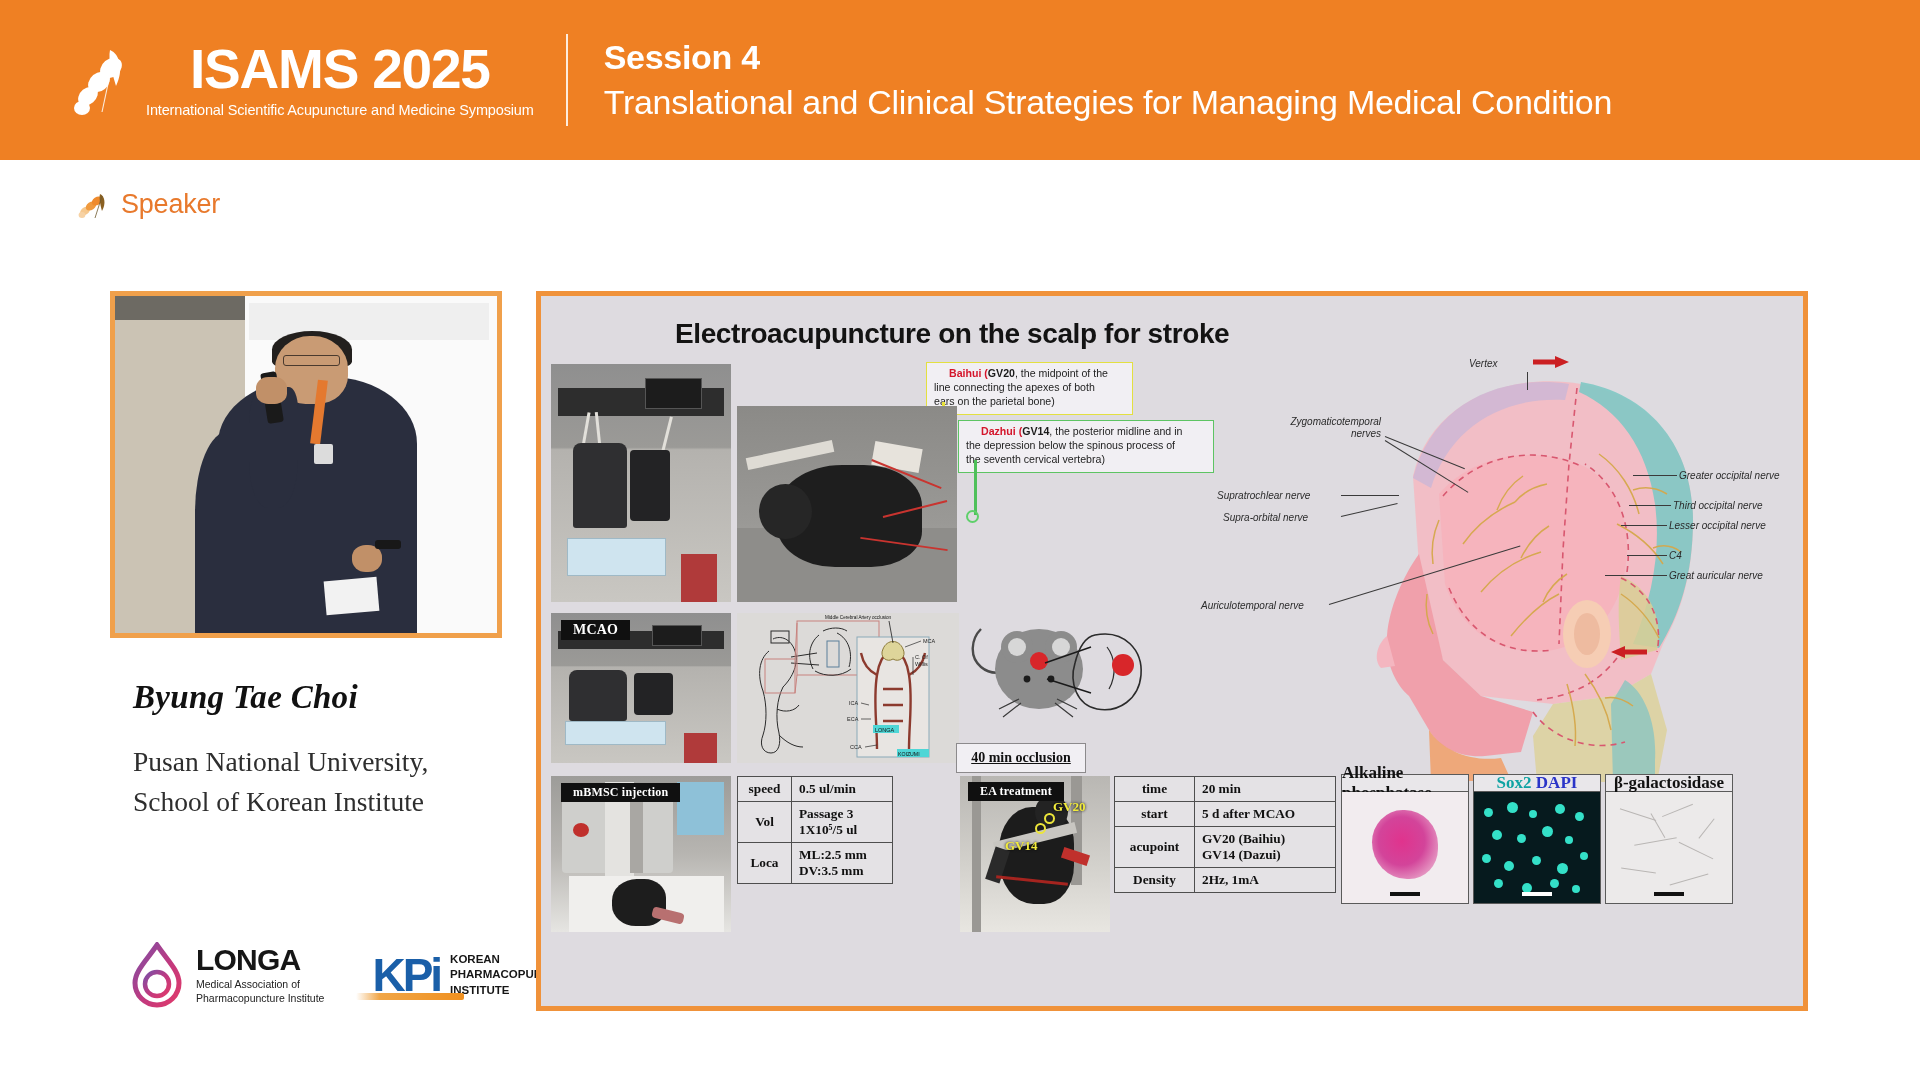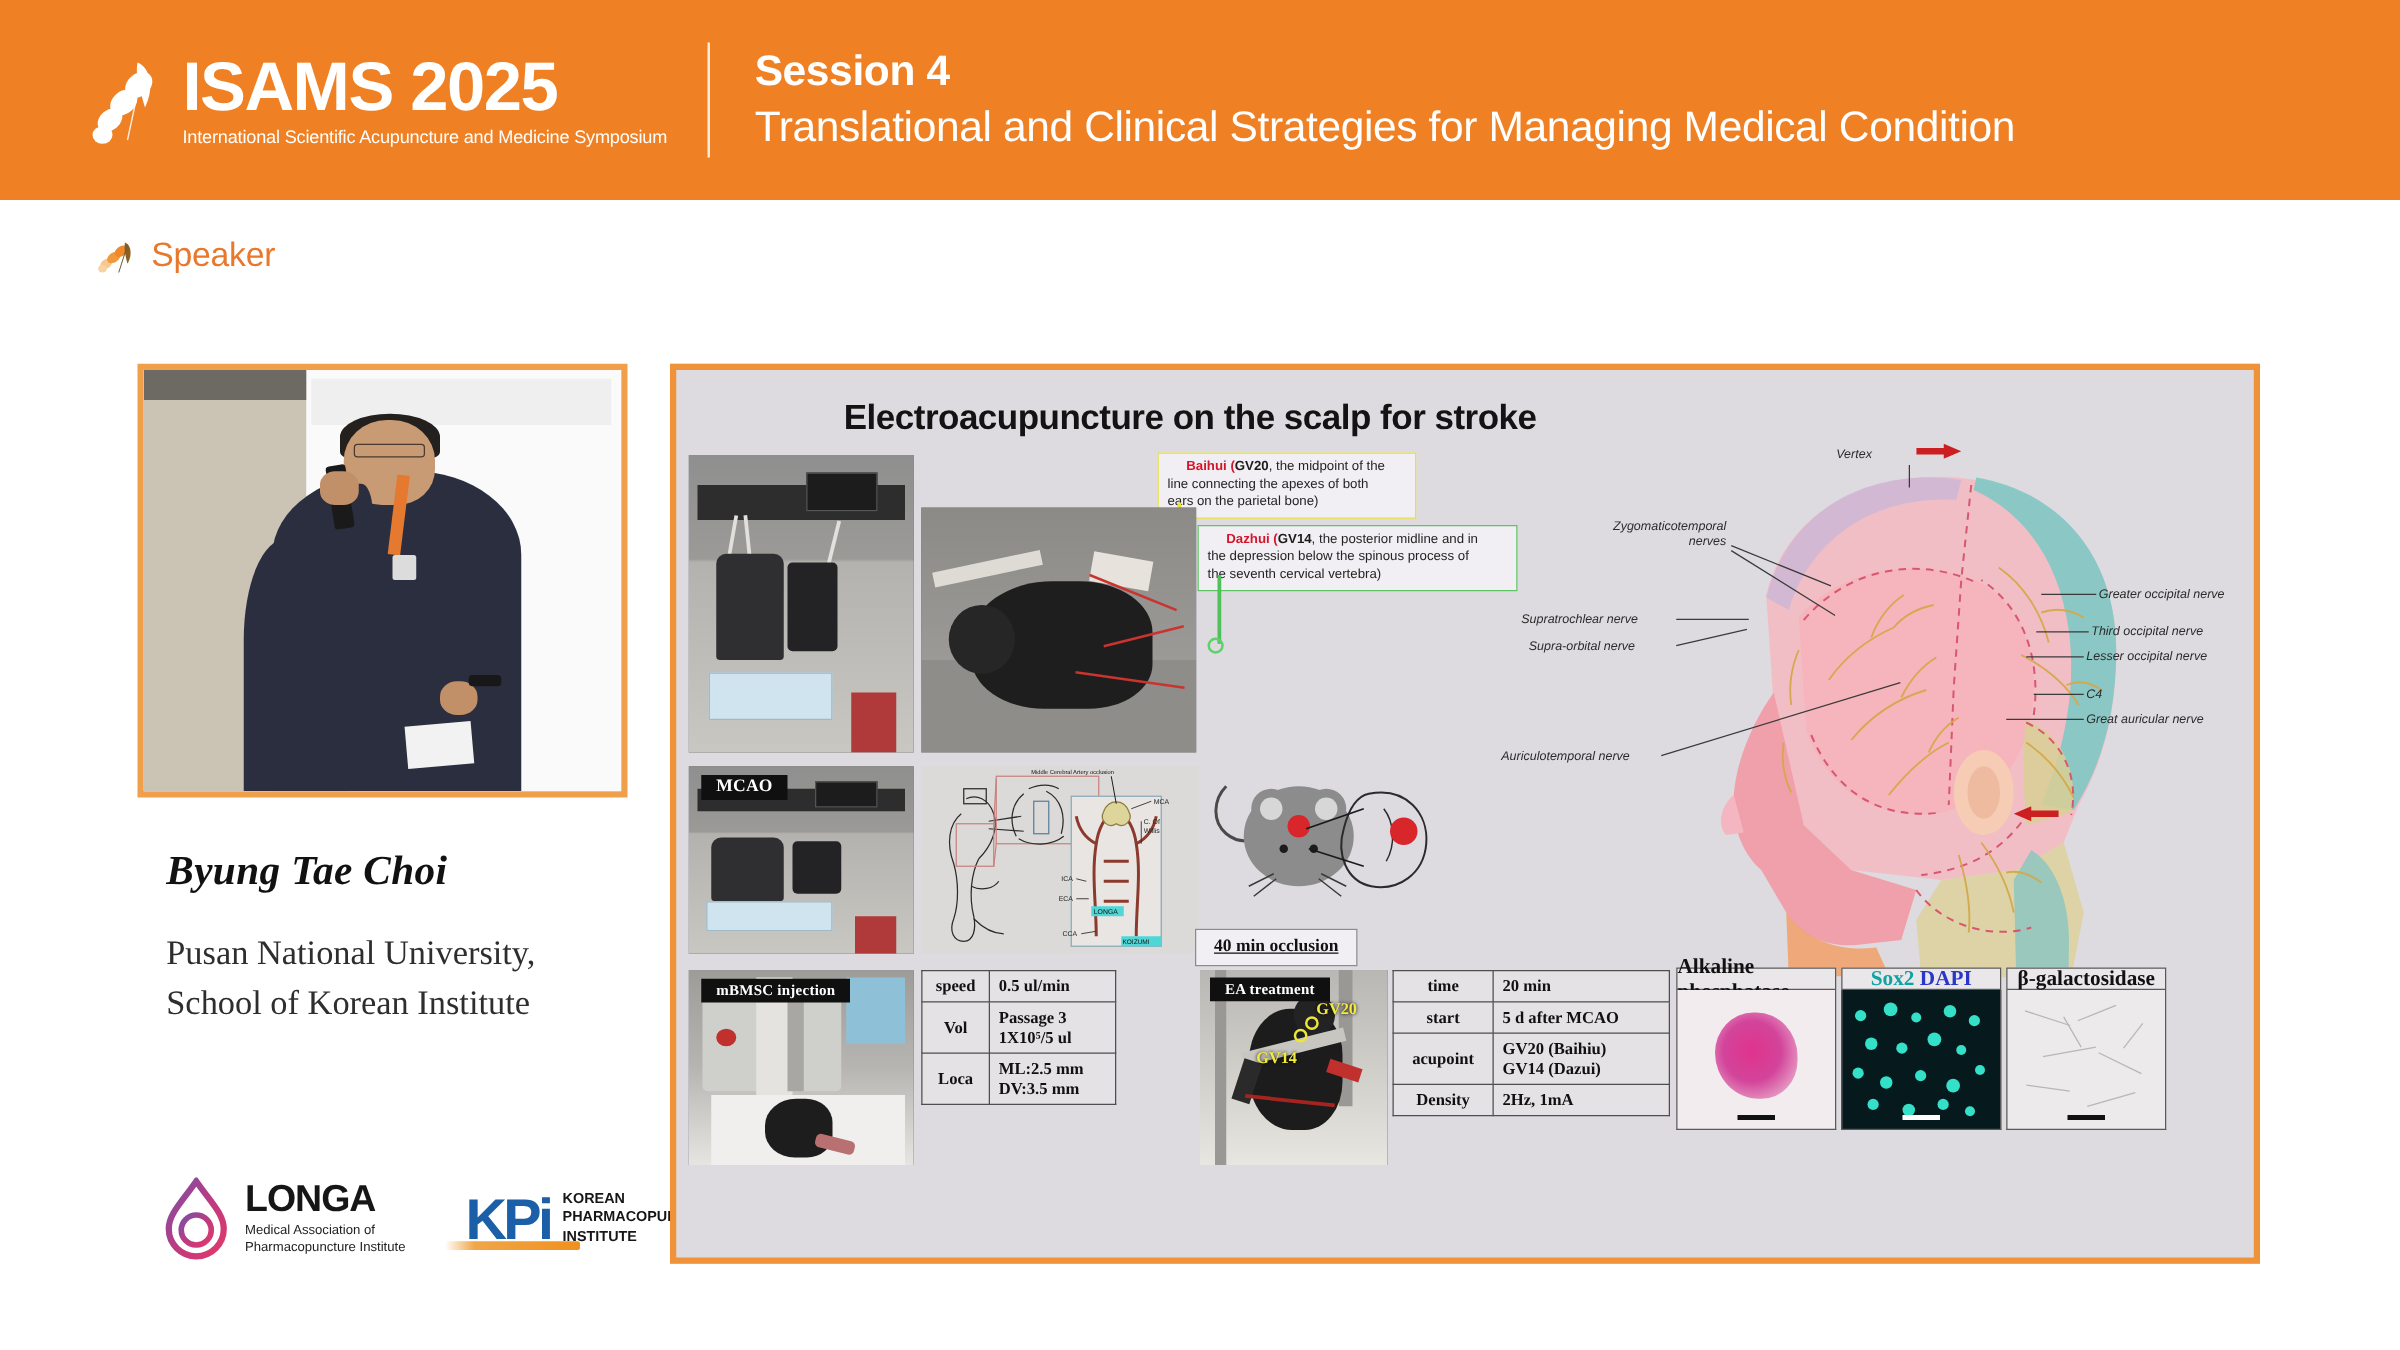--- a/index.html
+++ b/index.html
@@ -12,21 +12,21 @@
   }
   .page { position: relative; width: 1920px; height: 1080px; background:#fff; }
 
   
   .header {
     position: absolute; left: 0; top: 0;
     width: 1920px; height: 160px;
     background: #ef8023;
     display: flex; align-items: center;
   }
-  .logo-block { display: flex; align-items: center; margin-left: 68px; }
+  .logo-block { display: flex; align-items: center; margin-left: 68px; text-align: center; }
   .logo-mark { width: 72px; height: 80px; position: relative; margin-right: 6px; }
   .logo-text-wrap { display: flex; flex-direction: column; }
   .logo-title {
     font-size: 55px; font-weight: 700; color: #ffffff;
     letter-spacing: -1.2px; line-height: 1.0;
     font-family: "Liberation Sans", sans-serif;
   }
   .logo-sub {
     font-size: 14.5px; color: #ffffff; letter-spacing: -0.15px;
     margin-top: 5px; font-family: "Liberation Sans", sans-serif;

